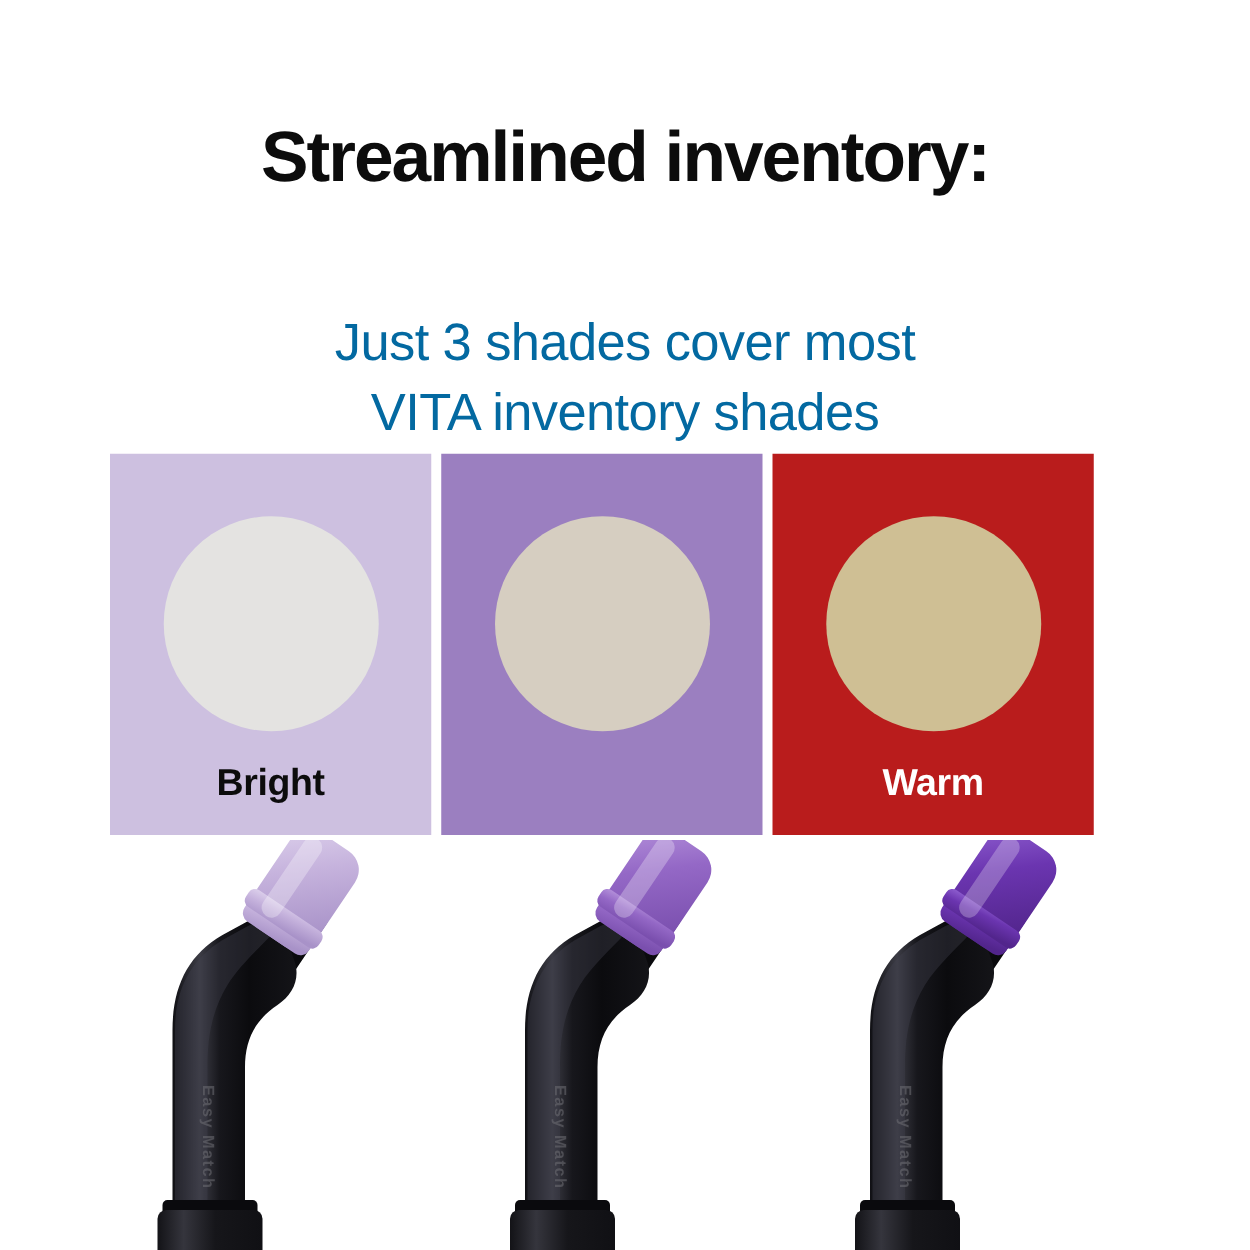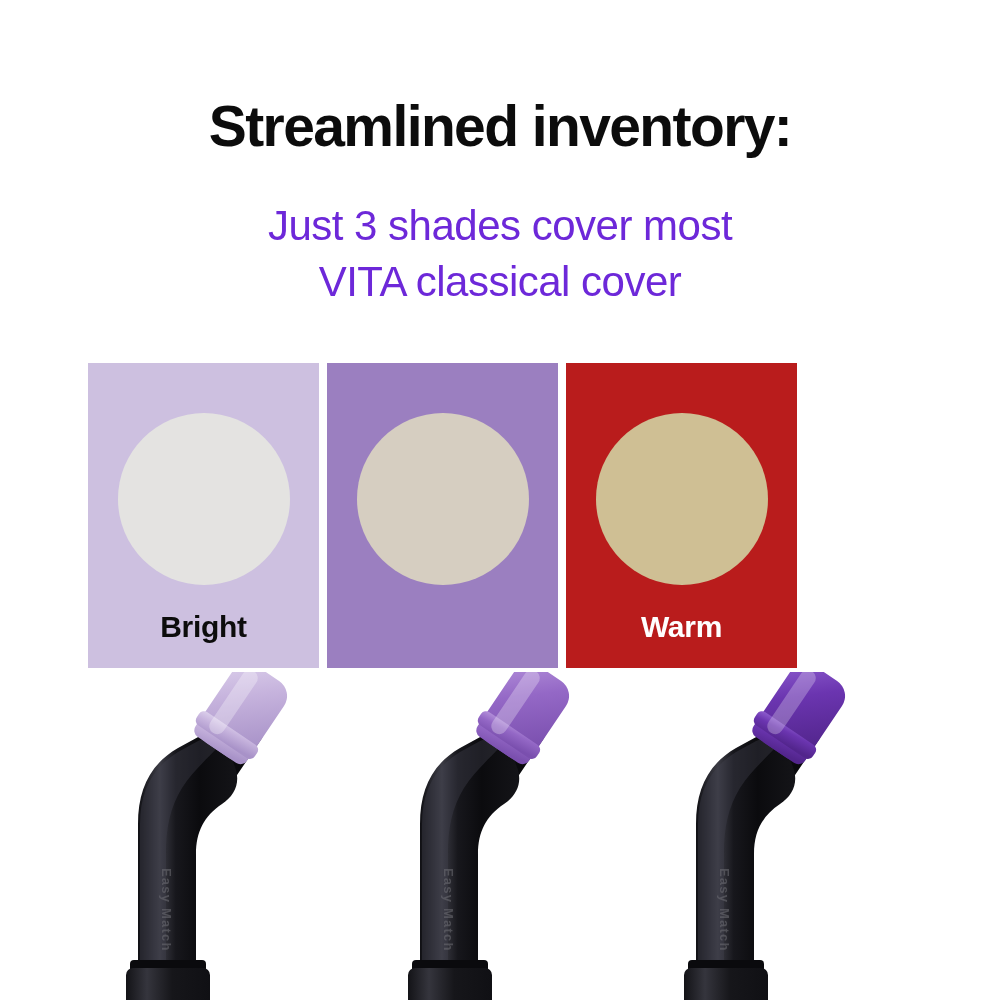--- a/index.html
+++ b/index.html
@@ -49,21 +49,21 @@
     color: #111111;
     line-height: 1.33;
   }
   .subhead .line { display: block; white-space: nowrap; }
 
   
   .swatch-row {
     position: absolute;
     top: 363px;
     left: 88px;
-    width: 709px;
+    width: 787px;
     height: 305px;
     display: flex;
     gap: 8px;
   }
   .swatch {
     position: relative;
     flex: 1 1 0;
     height: 100%;
     overflow: hidden;
   }
@@ -115,23 +115,23 @@
     opacity: 0.55;
   }
 </style>
 </head>
 <body style="background: rgb(255, 255, 255);">
 
 <div class="stage">
 
   <div class="headline" style="color: rgb(12, 12, 12);">Streamlined inventory:</div>
 
-  <div class="subhead" style="color: #6d28d9;">
+  <div class="subhead" style="color: #0369a1; margin-top: 48px;">
     <span class="line">Just 3 shades cover most</span>
-    <span class="line">VITA classical cover</span>
+    <span class="line">VITA inventory shades</span>
   </div>
 
   <div class="swatch-row">
 
     <div class="swatch" id="swatch-0" style="background: rgb(205, 192, 224);">
       <div class="swatch-disc" id="disc-0" style="background: rgb(228, 227, 225);"></div>
       <div class="swatch-label" id="label-0" style="color: rgb(12, 12, 12);">Bright</div>
     </div>
 
     <div class="swatch" id="swatch-1" style="background: rgb(155, 127, 192);">

